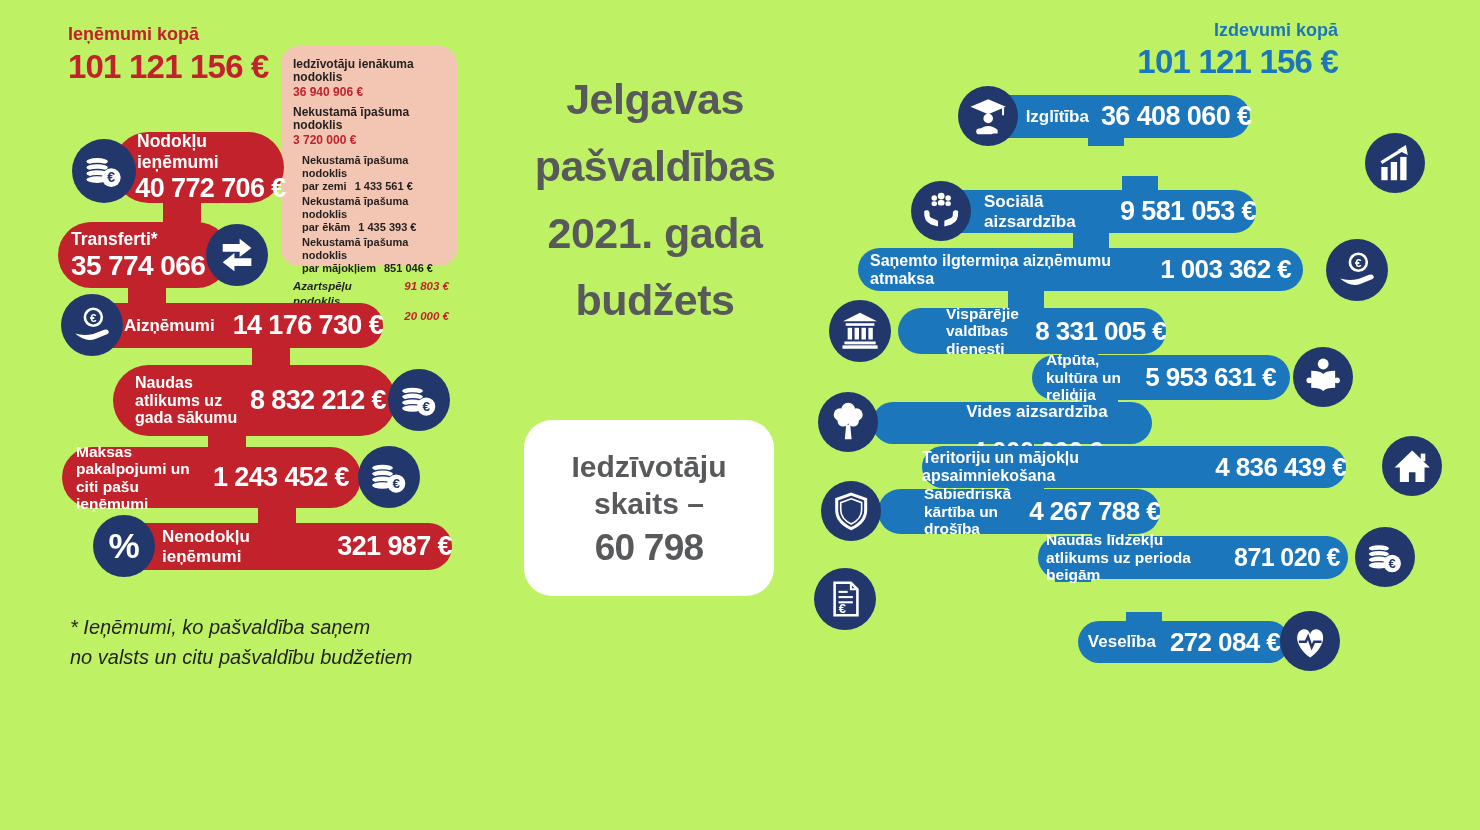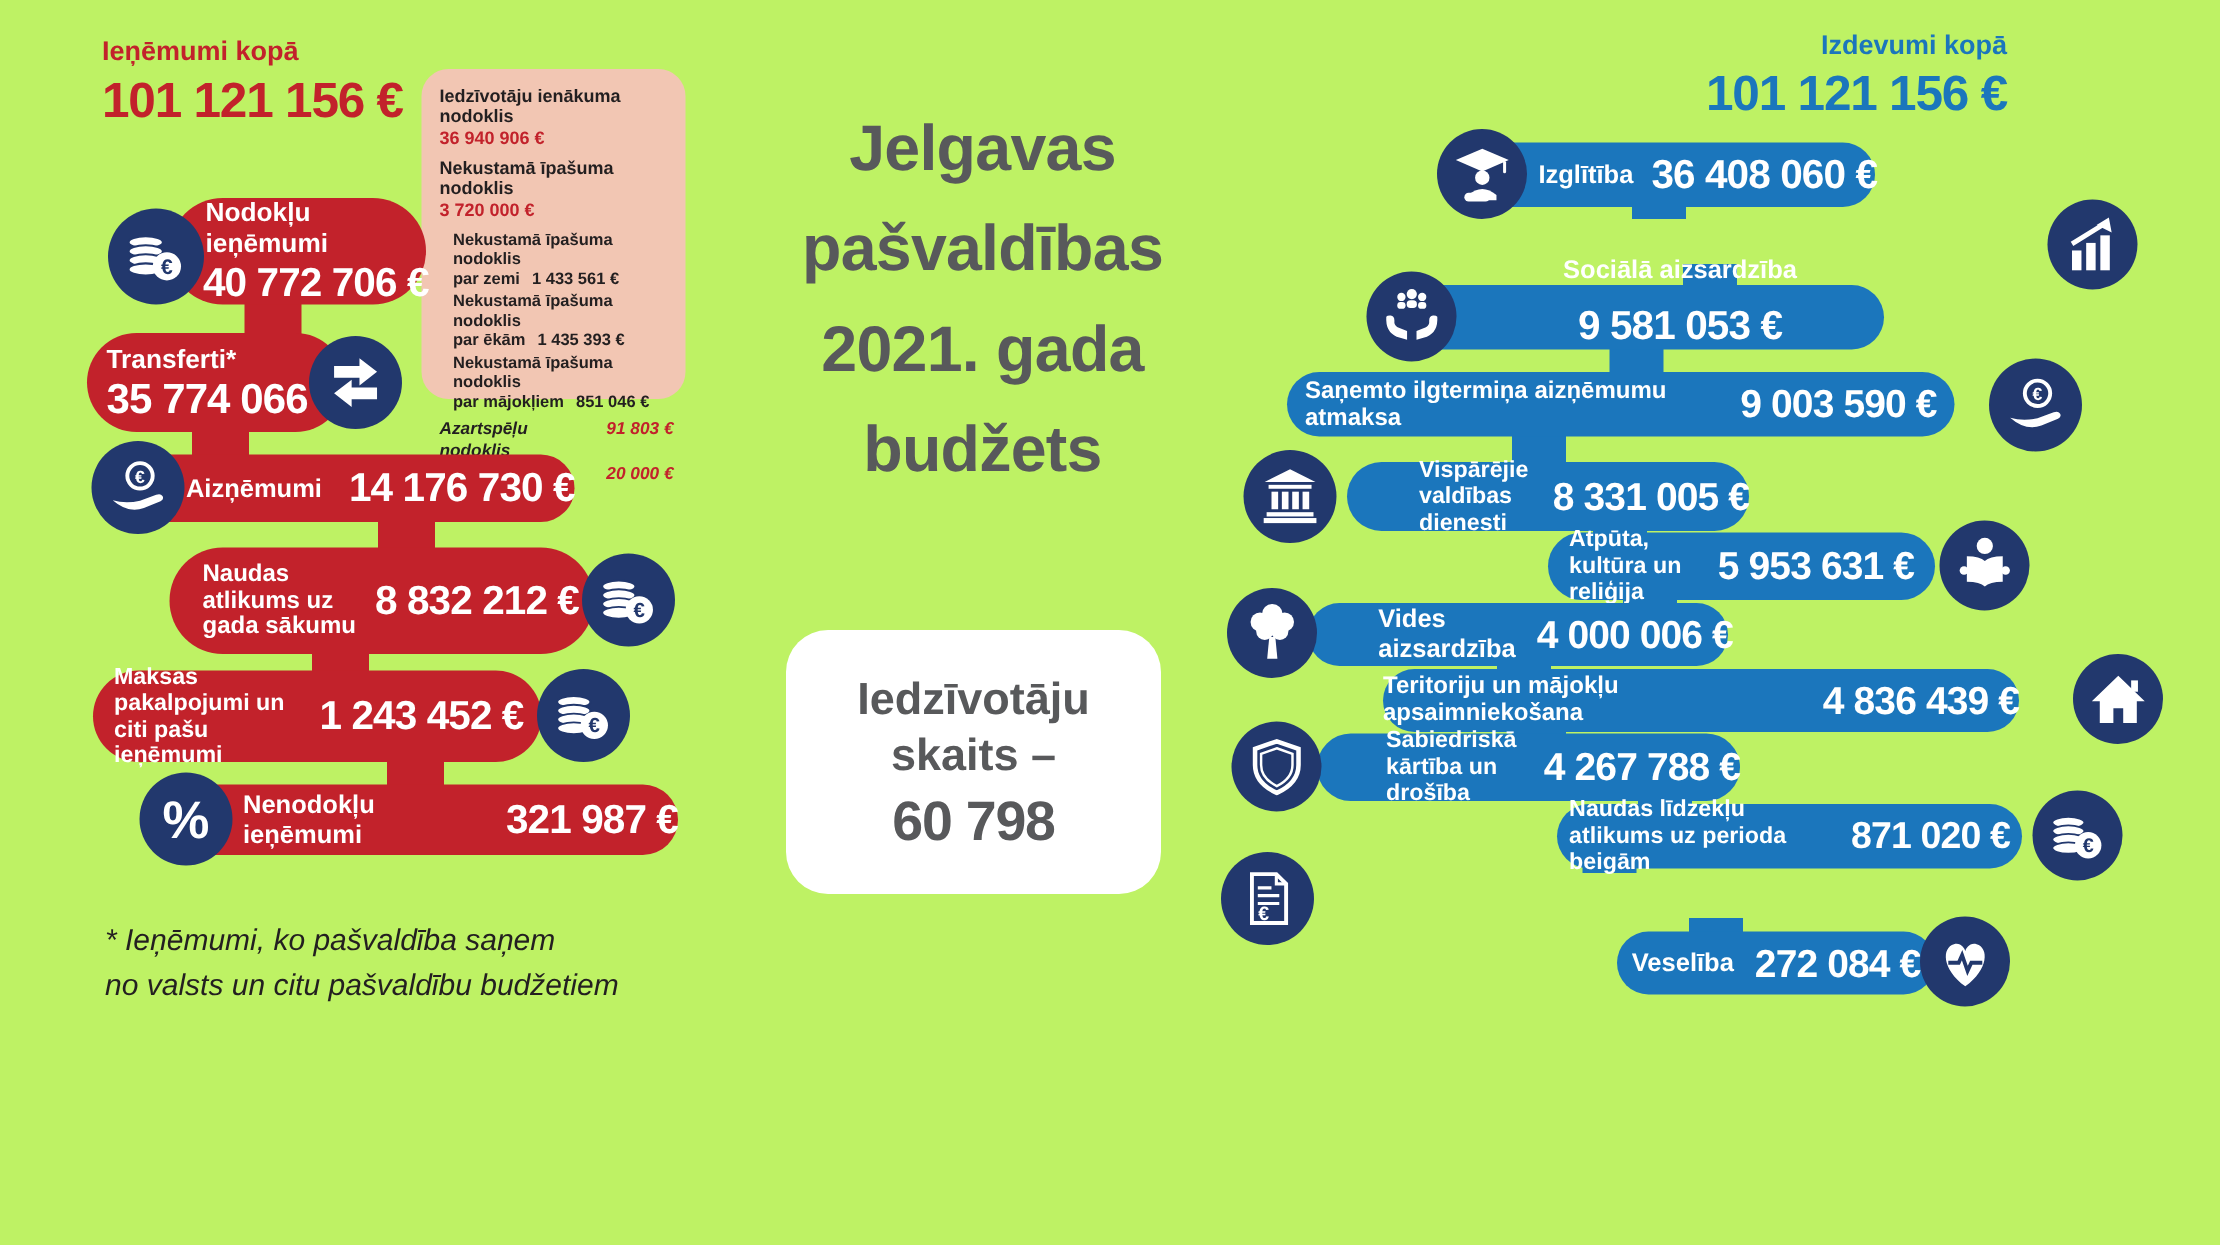--- a/index.html
+++ b/index.html
@@ -324,33 +324,33 @@
         <use href="#ic-grad"></use>
       </svg>
     </div>
 
   <div class="icircle" style="left:1365px;top:133px;width:60px;height:60px;">
       <svg viewBox="0 0 40 40">
         <use href="#ic-chart"></use>
       </svg>
     </div>
 
-  <div class="bbar row" style="left:938px;top:190px;width:318px;height:43px;padding-left:46px;justify-content:flex-end;gap:12px;flex-direction:column;">
+  <div class="bbar row" style="left:938px;top:190px;width:318px;height:43px;padding-left:46px;justify-content:flex-start;gap:12px;">
     <div class="lbl s17">Sociālā aizsardzība</div>
     <div class="val v27">9 581 053 €</div>
   </div>
   <div class="icircle" style="left:911px;top:181px;width:60px;height:60px;">
       <svg viewBox="0 0 40 40">
         <use href="#ic-care"></use>
       </svg>
     </div>
 
   <div class="bbar row" style="left:858px;top:248px;width:445px;height:43px;justify-content:center;gap:20px;padding:0 12px;">
     <div class="lbl s16">Saņemto ilgtermiņa aizņēmumu atmaksa</div>
-    <div class="val v26">9 003 590 €</div>
+    <div class="val v26">1 003 362 €</div>
   </div>
   <div class="icircle" style="left:1326px;top:239px;width:62px;height:62px;">
       <svg viewBox="0 0 40 40">
         <use href="#ic-handeuro"></use>
       </svg>
     </div>
 
   <div class="bbar row" style="left:898px;top:308px;width:268px;height:46px;padding-left:48px;gap:10px;">
     <div class="lbl s15" style="width:120px;">Vispārējie valdības dienesti</div>
     <div class="val v26">8 331 005 €</div>
@@ -364,21 +364,21 @@
   <div class="bbar row" style="left:1032px;top:355px;width:258px;height:45px;padding:0 14px;justify-content:center;gap:10px;">
     <div class="lbl s15" style="width:110px;">Atpūta, kultūra un reliģija</div>
     <div class="val v26">5 953 631 €</div>
   </div>
   <div class="icircle" style="left:1293px;top:347px;width:60px;height:60px;">
       <svg viewBox="0 0 40 40">
         <use href="#ic-read"></use>
       </svg>
     </div>
 
-  <div class="bbar row" style="left:872px;top:402px;width:280px;height:42px;padding-left:50px;justify-content:center;gap:14px;">
+  <div class="bbar row" style="left:872px;top:402px;width:280px;height:42px;padding-left:50px;justify-content:space-between;gap:14px;flex-direction:column;">
     <div class="lbl s17">Vides aizsardzība</div>
     <div class="val v26">4 000 006 €</div>
   </div>
   <div class="icircle" style="left:818px;top:392px;width:60px;height:60px;">
       <svg viewBox="0 0 40 40">
         <use href="#ic-tree"></use>
       </svg>
     </div>
 
   <div class="bbar row" style="left:922px;top:446px;width:424px;height:42px;justify-content:center;gap:16px;">

